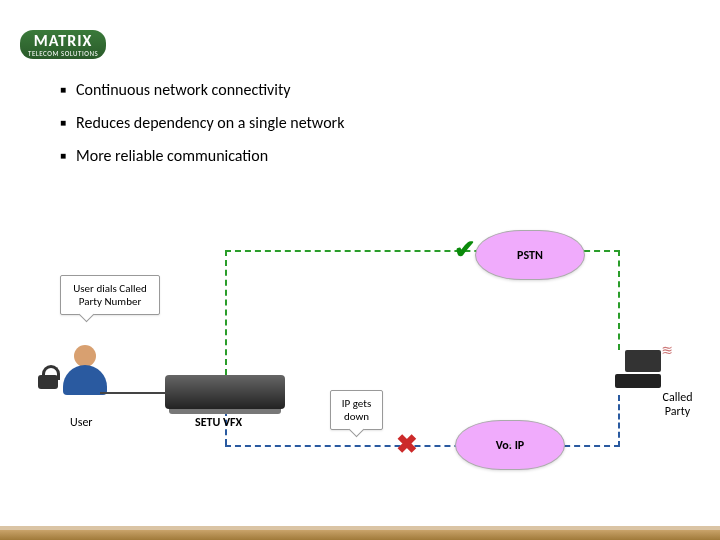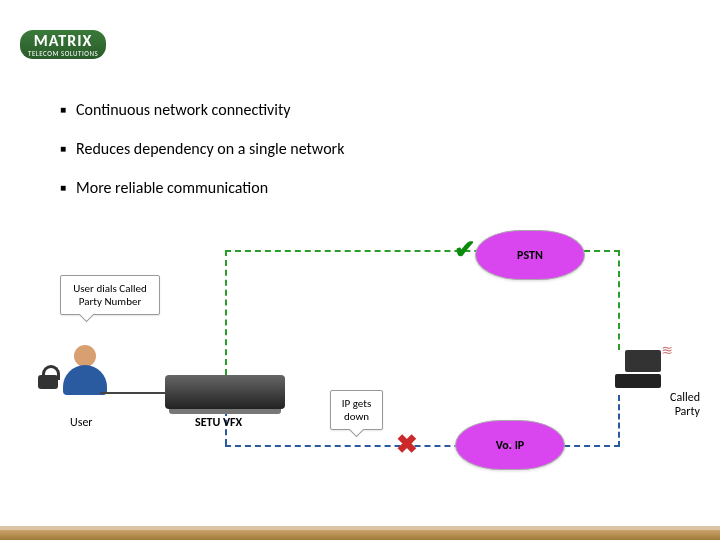--- a/index.html
+++ b/index.html
@@ -3,24 +3,24 @@
 <meta charset="utf-8">
 <style>
   * { margin:0; padding:0; box-sizing:border-box; }
   body { font-family: Calibri, Arial, sans-serif; width:720px; height:540px; background:#fff; position:relative; overflow:hidden; }
   .header { position:absolute; top:30px; left:20px; right:20px; display:flex; justify-content:space-between; align-items:center; }
   .title { font-size:24px; font-weight:bold; color:#000; }
   .logo { display:flex; flex-direction:column; align-items:center; background:linear-gradient(#3a7a3a,#2a5a2a); color:#fff; padding:2px 8px; border-radius:13px; font-size:10px; line-height:1.1; }
   .logo .brand { font-size:16px; font-weight:bold; letter-spacing:1px; }
   .logo .sub { font-size:7px; letter-spacing:0.5px; }
   .bullets { position:absolute; top:80px; left:60px; }
-  .bullets li { list-style:none; font-size:16px; color:#000; margin-bottom:14px;margin-top:20px; }
+  .bullets li { list-style:none; font-size:16px; color:#000; margin-bottom:14px; }
   .bullets li::before { content:"■"; font-size:10px; margin-right:10px; position:relative; top:-2px; }
   .diagram { position:absolute; top:230px; left:0; width:720px; height:280px; }
-  .cloud { position:absolute; border:1px solid #aaa; border-radius:50%/60%; background:#d946ef; box-shadow:0 1px 3px rgba(0,0,0,.15); display:flex; align-items:center; justify-content:center; font-size:12px; font-weight:bold; text-align:center; }
+  .cloud { position:absolute; border:1px solid #aaa; border-radius:50%/60%; background:#f0abfc; box-shadow:0 1px 3px rgba(0,0,0,.15); display:flex; align-items:center; justify-content:center; font-size:12px; font-weight:bold; text-align:center; }
   .cloud::before, .cloud::after { content:""; position:absolute; background:#fff; border:1px solid #aaa; border-radius:50%; }
   .speech { position:absolute; background:#fff; border:1px solid #999; border-radius:2px; padding:6px 10px; font-size:11px; text-align:center; line-height:1.2; box-shadow:0 1px 2px rgba(0,0,0,.1); }
   .speech::after { content:""; position:absolute; bottom:-6px; left:20px; width:10px; height:10px; background:#fff; border-right:1px solid #999; border-bottom:1px solid #999; transform:rotate(45deg); }
   .user-icon { position:absolute; left:55px; top:115px; width:60px; height:60px; }
   .user-icon .head { width:22px;height:22px;background:#d8a070;border-radius:50%;margin:0 auto; }
   .user-icon .body { width:44px;height:30px;background:#2a5aa0;border-radius:22px 22px 4px 4px;margin:-2px auto 0; }
   .phone-handset { position:absolute; left:38px; top:145px; width:20px;height:14px;background:#333;border-radius:3px; }
   .phone-handset::before{content:"";position:absolute;top:-10px;left:4px;width:12px;height:12px;border:3px solid #333;border-bottom:none;border-radius:10px 10px 0 0;}
   .device { position:absolute; left:165px; top:145px; width:120px; height:34px; background:linear-gradient(#666,#222); border-radius:4px; }
   .device::after{content:"";position:absolute;bottom:-5px;left:4px;right:4px;height:5px;background:#777;border-radius:0 0 3px 3px;}
@@ -85,17 +85,17 @@
   <div class="device"></div>
   <div class="lbl" style="left:195px; top:185px; font-weight:bold;">SETU VFX</div>
 
   <div style="position:absolute;left:100px;top:162px;width:70px;height:0;border-top:2px solid #444;"></div>
 
   <div class="ipphone">
     <div class="signal">≋</div>
     <div class="screen"></div>
       <div class="base"></div>
   </div>
-  <div class="lbl" style="right:20px; top:160px; text-align:right; width:45px;">Called Party</div>
+  <div class="lbl" style="right:20px; top:160px; text-align:center; width:45px;">Called Party</div>
 
 </div>
 
 <div class="footer"></div>
 
 </body></html>

